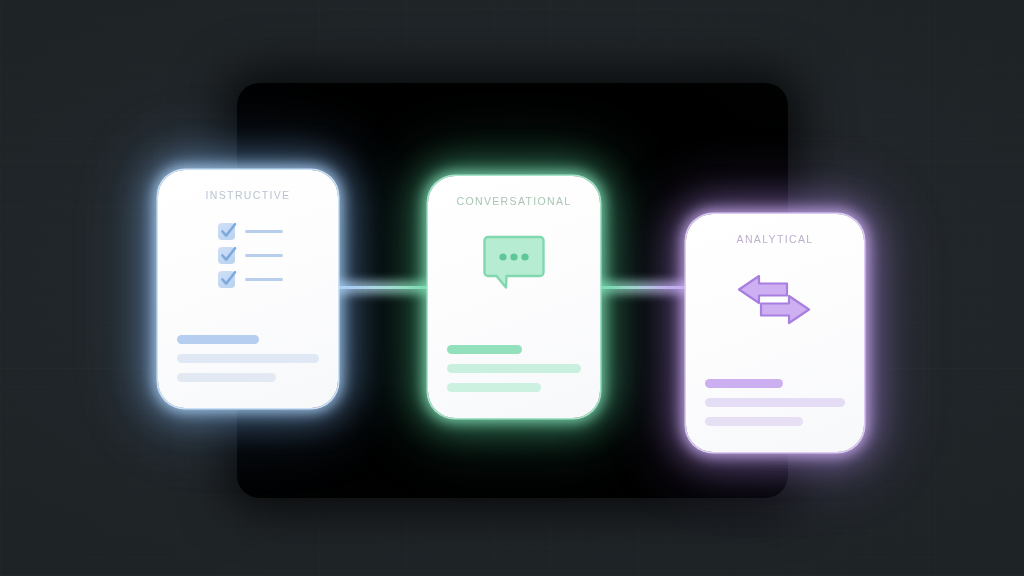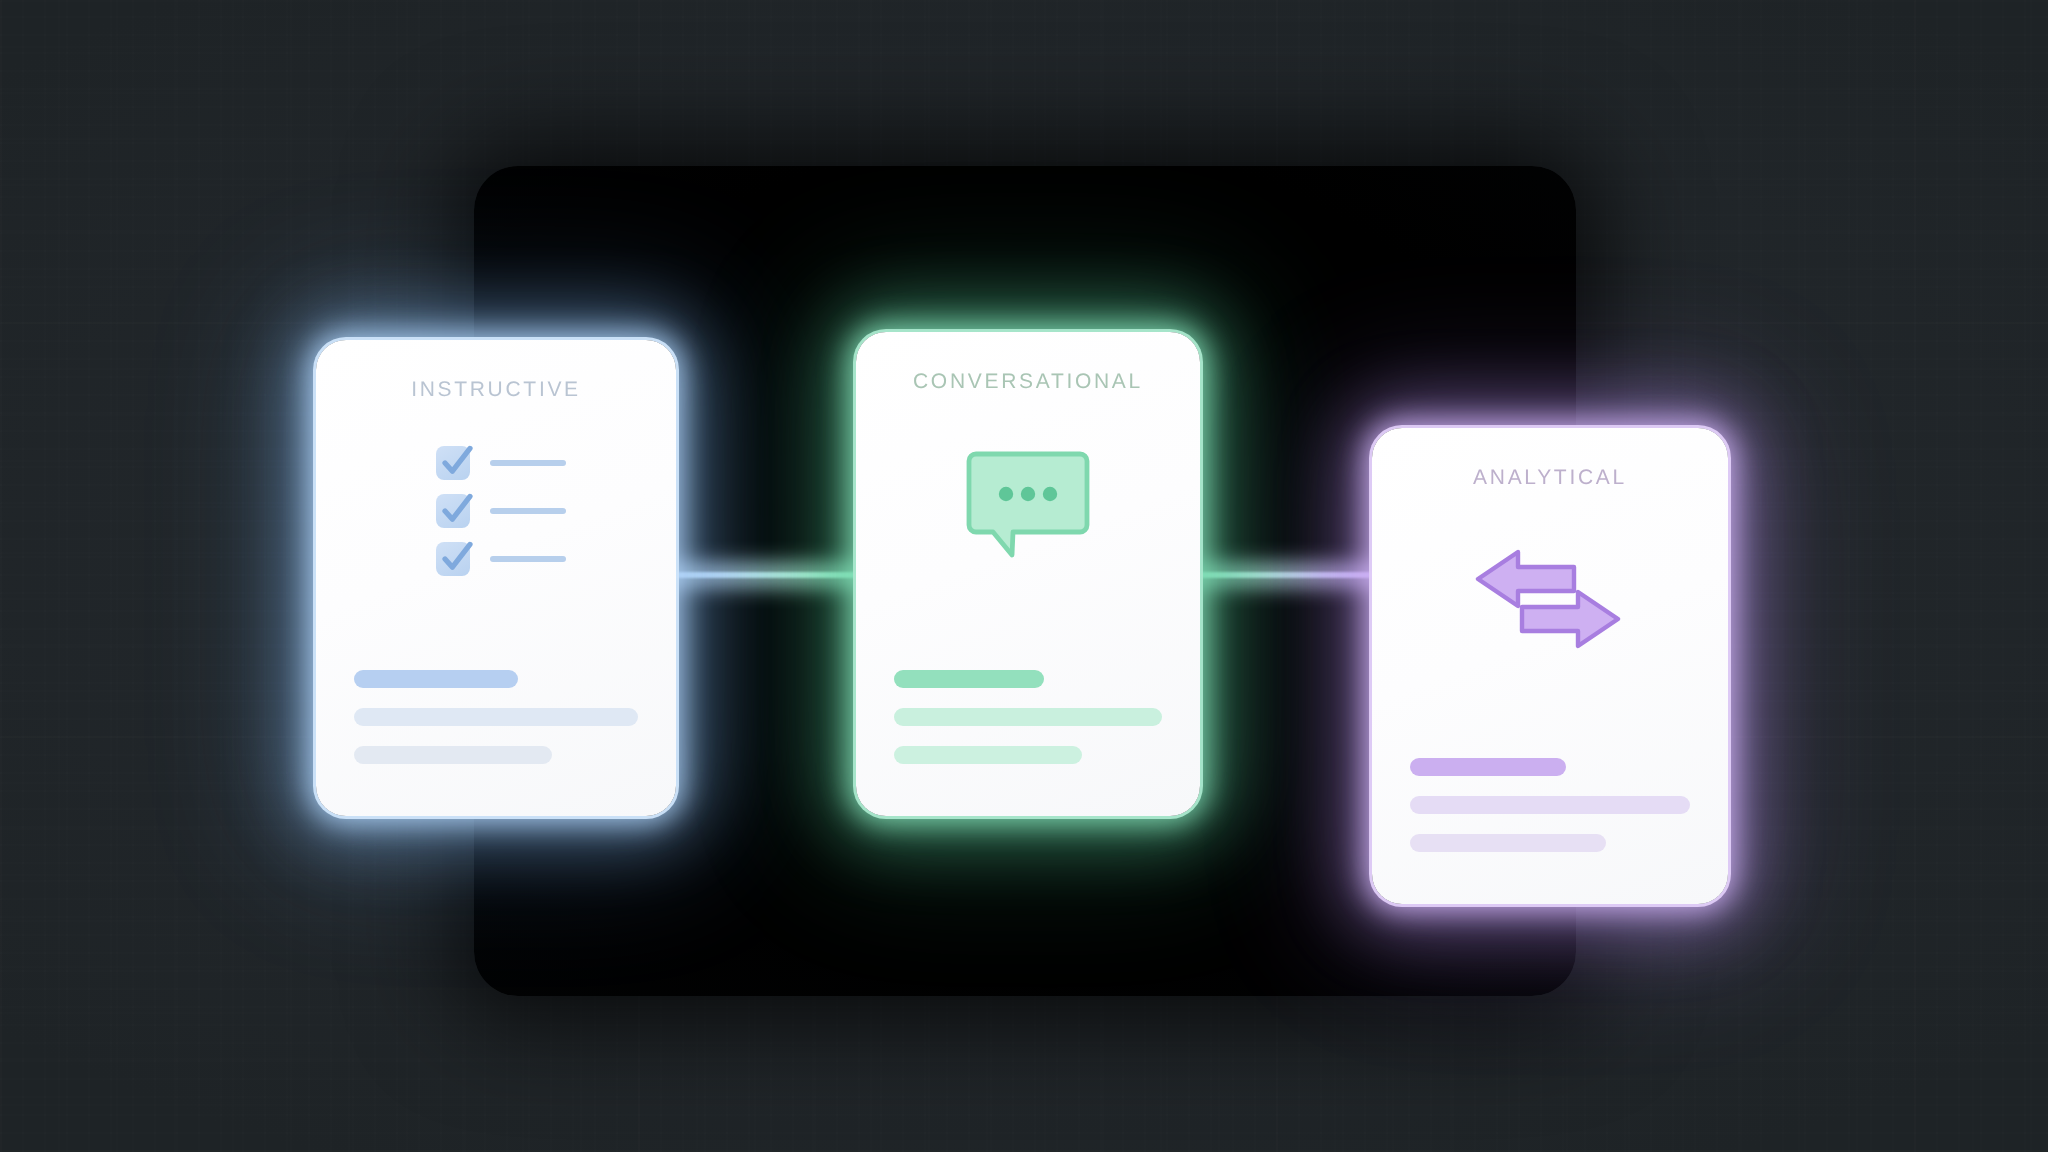--- a/index.html
+++ b/index.html
@@ -77,21 +77,21 @@
     width: 98px;
     background: linear-gradient(90deg, #86e3bb 0%, #a9dfd2 35%, #c6bdf0 70%, #d4bdf4 100%);
   }
 
   
   .card {
     position: absolute;
     top: 170px;
     width: 180px;
     height: 238px;
-    border-radius: 15px;
+    border-radius: 27px;
     background: linear-gradient(160deg, #ffffff 0%, #fdfdfe 45%, #f7f8fa 100%);
     padding: 0;
     box-sizing: border-box;
     overflow: visible;
   }
   .card-inner {
     position: absolute;
     inset: 0;
     border-radius: 15px;
     overflow: hidden;
@@ -103,21 +103,21 @@
   .card-instructive {
     left: 158px;
     box-shadow:
       0 0 0 1.5px rgba(205,228,250,.95),
       0 0 14px 4px rgba(176,212,248,.85),
       0 0 34px 12px rgba(140,190,245,.45),
       0 0 64px 24px rgba(110,170,240,.20);
   }
   .card-conversational {
     left: 428px;
-    top: 166px;
+    top: 176px;
     height: 242px;
     width: 172px;
     box-shadow:
       0 0 0 1.5px rgba(170,232,205,.95),
       0 0 14px 4px rgba(136,225,186,.85),
       0 0 34px 12px rgba(96,210,160,.45),
       0 0 64px 24px rgba(70,190,140,.20);
   }
   .card-analytical {
     left: 686px;

